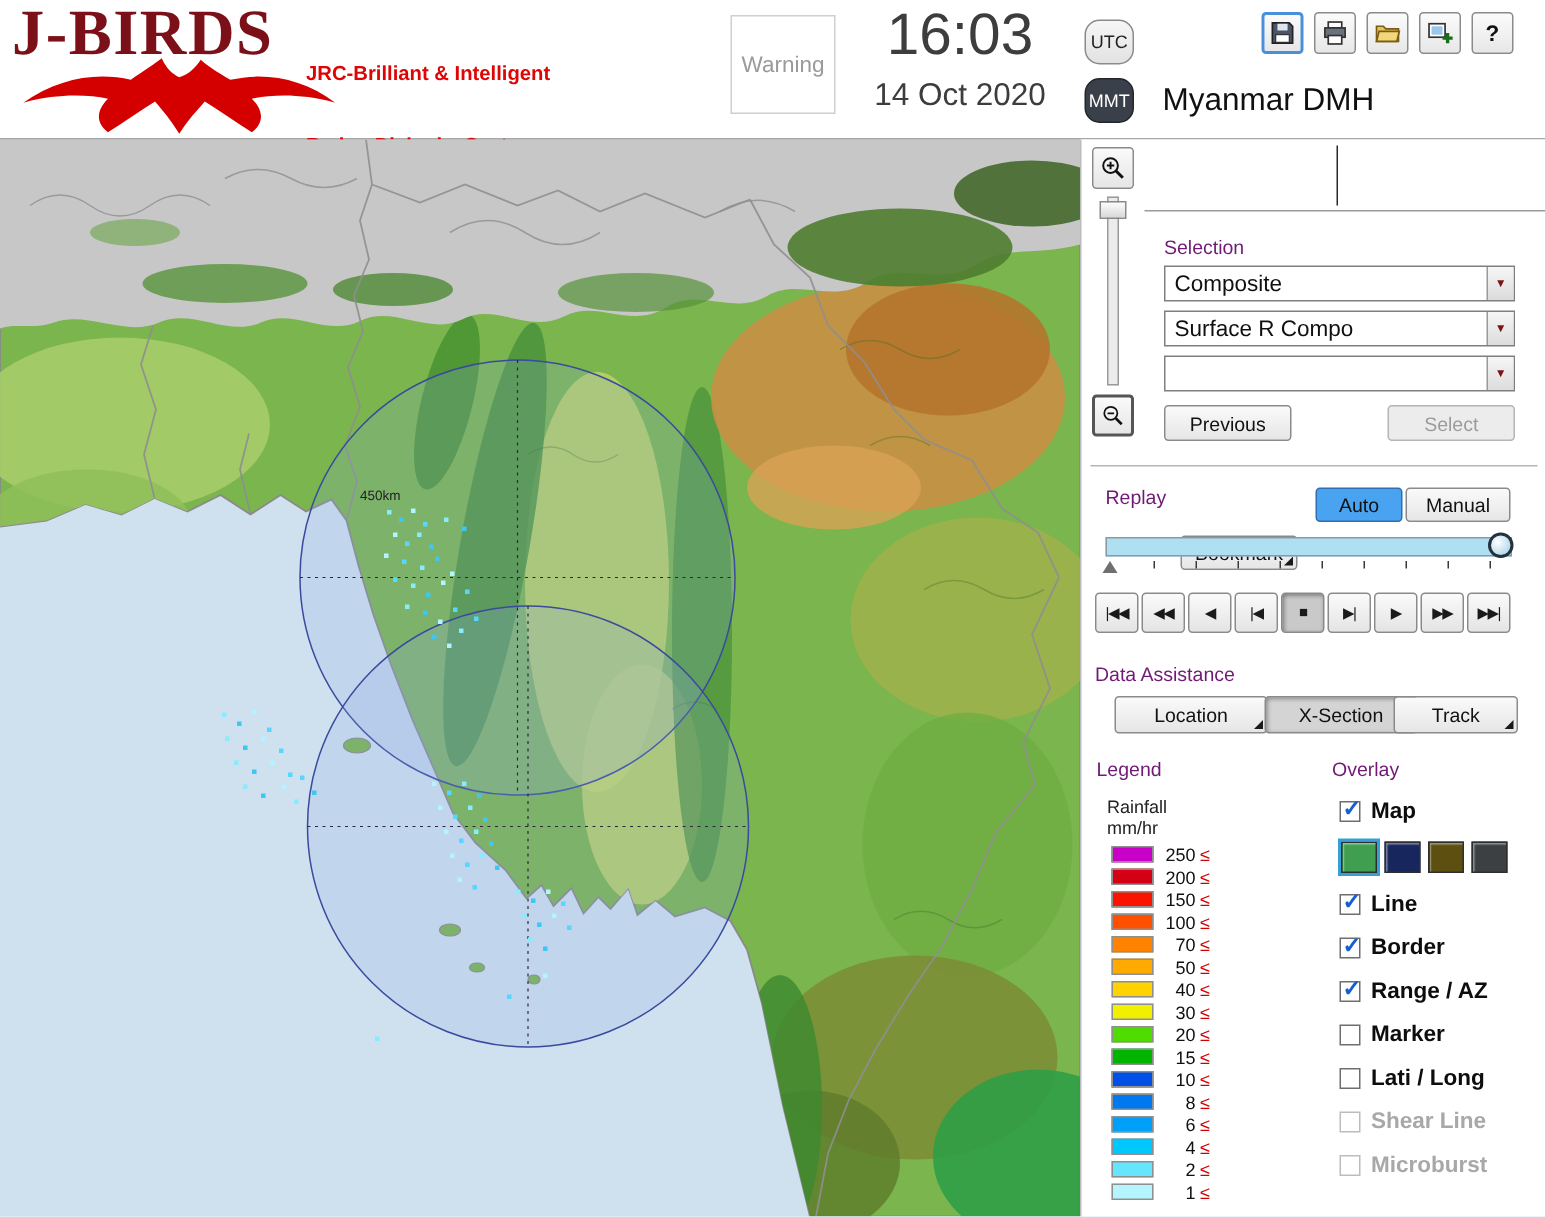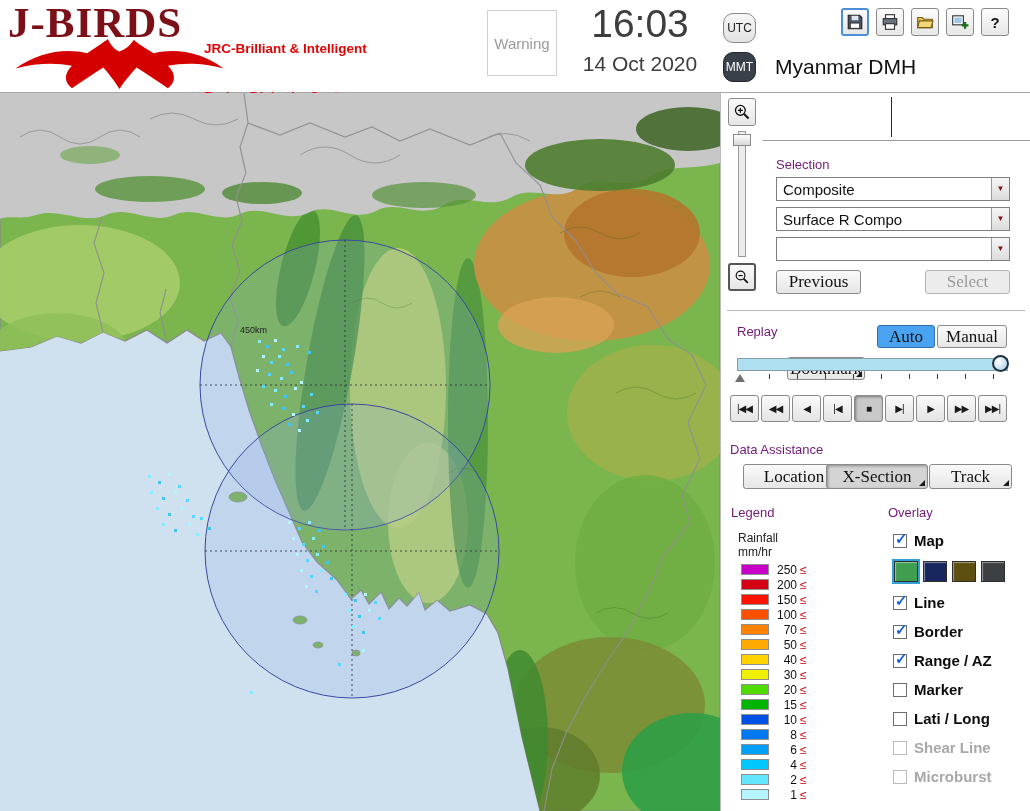--- a/index.html
+++ b/index.html
@@ -28,22 +28,22 @@
   .station-title{left:775px;top:55px;font-size:21px;color:#101010;}
 
   
   .map-area{position:absolute;left:0;top:93px;width:720px;height:718px;overflow:hidden;background:#cfe0ee;}
 
   
   .panel{position:absolute;left:720px;top:93px;width:310px;height:718px;background:#fff;
          border-left:1px solid #bcbcbc;box-sizing:border-box;overflow:hidden;}
   .lbl{position:absolute;font-size:13px;color:#701a75;}
   .btn{position:absolute;box-sizing:border-box;border:1px solid #8a8a8a;border-radius:3px;
-       background:linear-gradient(#fafafa,#e6e6e6);font-size:17px;color:#111;
-       display:flex;align-items:center;justify-content:center;font-family:Liberation Serif, serif;padding:4px;}
+       background:linear-gradient(#fafafa,#e6e6e6);font-size:13px;color:#111;
+       display:flex;align-items:center;justify-content:center;font-family:Liberation Sans, sans-serif;padding:4px;}
   .btn.menu::after{content:"";position:absolute;right:2px;bottom:2px;width:0;height:0;
                    border-style:solid;border-width:0 0 6px 6px;border-color:transparent transparent #1a1a1a transparent;}
   .btn.pressed{background:#d4d4d4;box-shadow:inset 1px 1px 3px rgba(0,0,0,.35);}
   .btn.blue{background:#4aa3f0;border-color:#2f6fae;}
   .btn.disabled{color:#9b9b9b;background:#ececec;border-color:#b5b5b5;}
   .btn.focused-dark{border:2px solid #555;}
 
   .dd{position:absolute;box-sizing:border-box;border:1px solid #7f7f7f;background:#fff;display:flex;align-items:stretch;}
   .dd-val{flex:1;font-size:15px;color:#101010;display:flex;align-items:center;padding-left:6px;overflow:hidden;white-space:nowrap;}
   .dd-btn{width:17px;border-left:1px solid #9a9a9a;background:linear-gradient(#f6f6f6,#dcdcdc);
@@ -381,21 +381,21 @@
       <button class="tbtn">|◀</button>
       <button class="tbtn pressed">■</button>
       <button class="tbtn">▶|</button>
       <button class="tbtn">▶</button>
       <button class="tbtn">▶▶</button>
       <button class="tbtn">▶▶|</button>
     </div>
 
   <div class="lbl" style="left:9px;top:349px;">Data Assistance</div>
   <button class="btn menu" style="left:22px;top:371px;width:102px;height:25px;">Location</button>
-  <button class="btn menu pressed" style="left:105px;top:371px;width:102px;height:25px;">X-Section</button>
+  <button class="btn menu pressed" style="left:122px;top:371px;width:102px;height:25px;">X-Section</button>
   <button class="btn menu" style="left:208px;top:371px;width:83px;height:25px;">Track</button>
 
   <div class="lbl" style="left:10px;top:412px;">Legend</div>
   <div class="lbl" style="left:167px;top:412px;">Overlay</div>
   <div class="unit" style="left:17px;top:438px;">Rainfall</div>
   <div class="unit" style="left:17px;top:452px;">mm/hr</div>
   <div class="abs legend-rows">
       <div class="legend-row">
         <span class="legend-chip" style="background: rgb(200, 0, 200);"></span>
         <span class="legend-val">250</span>

